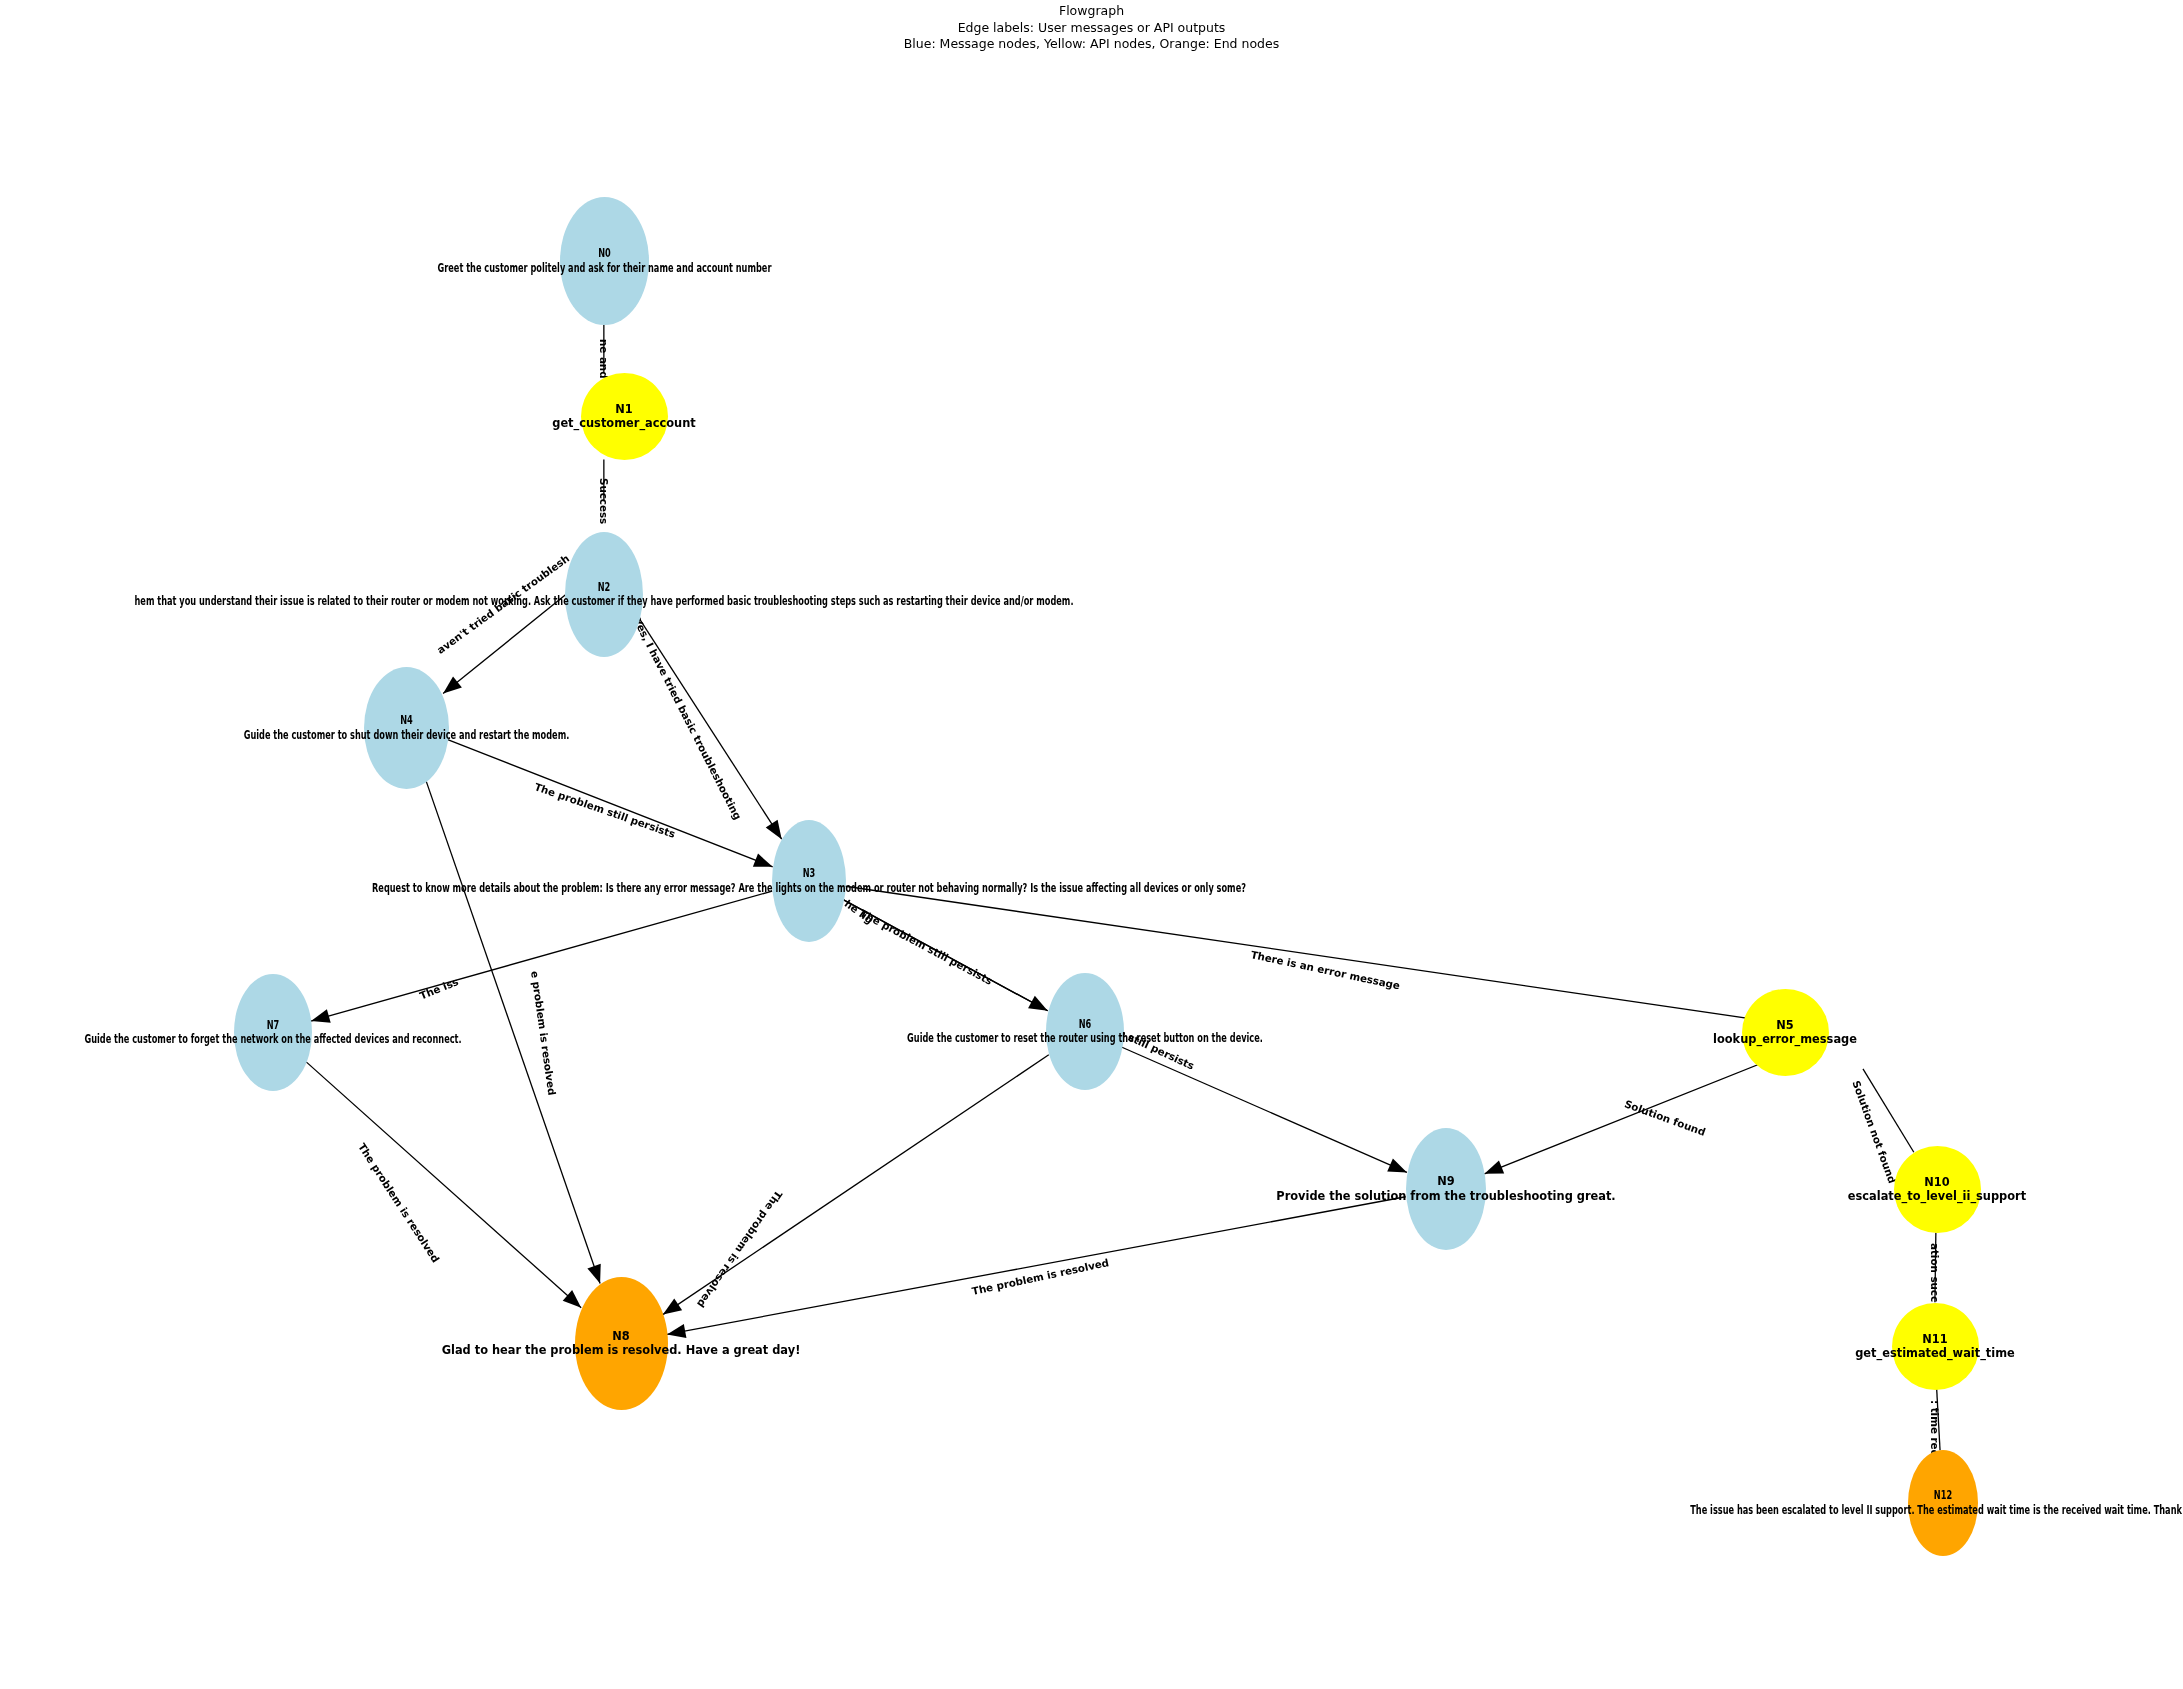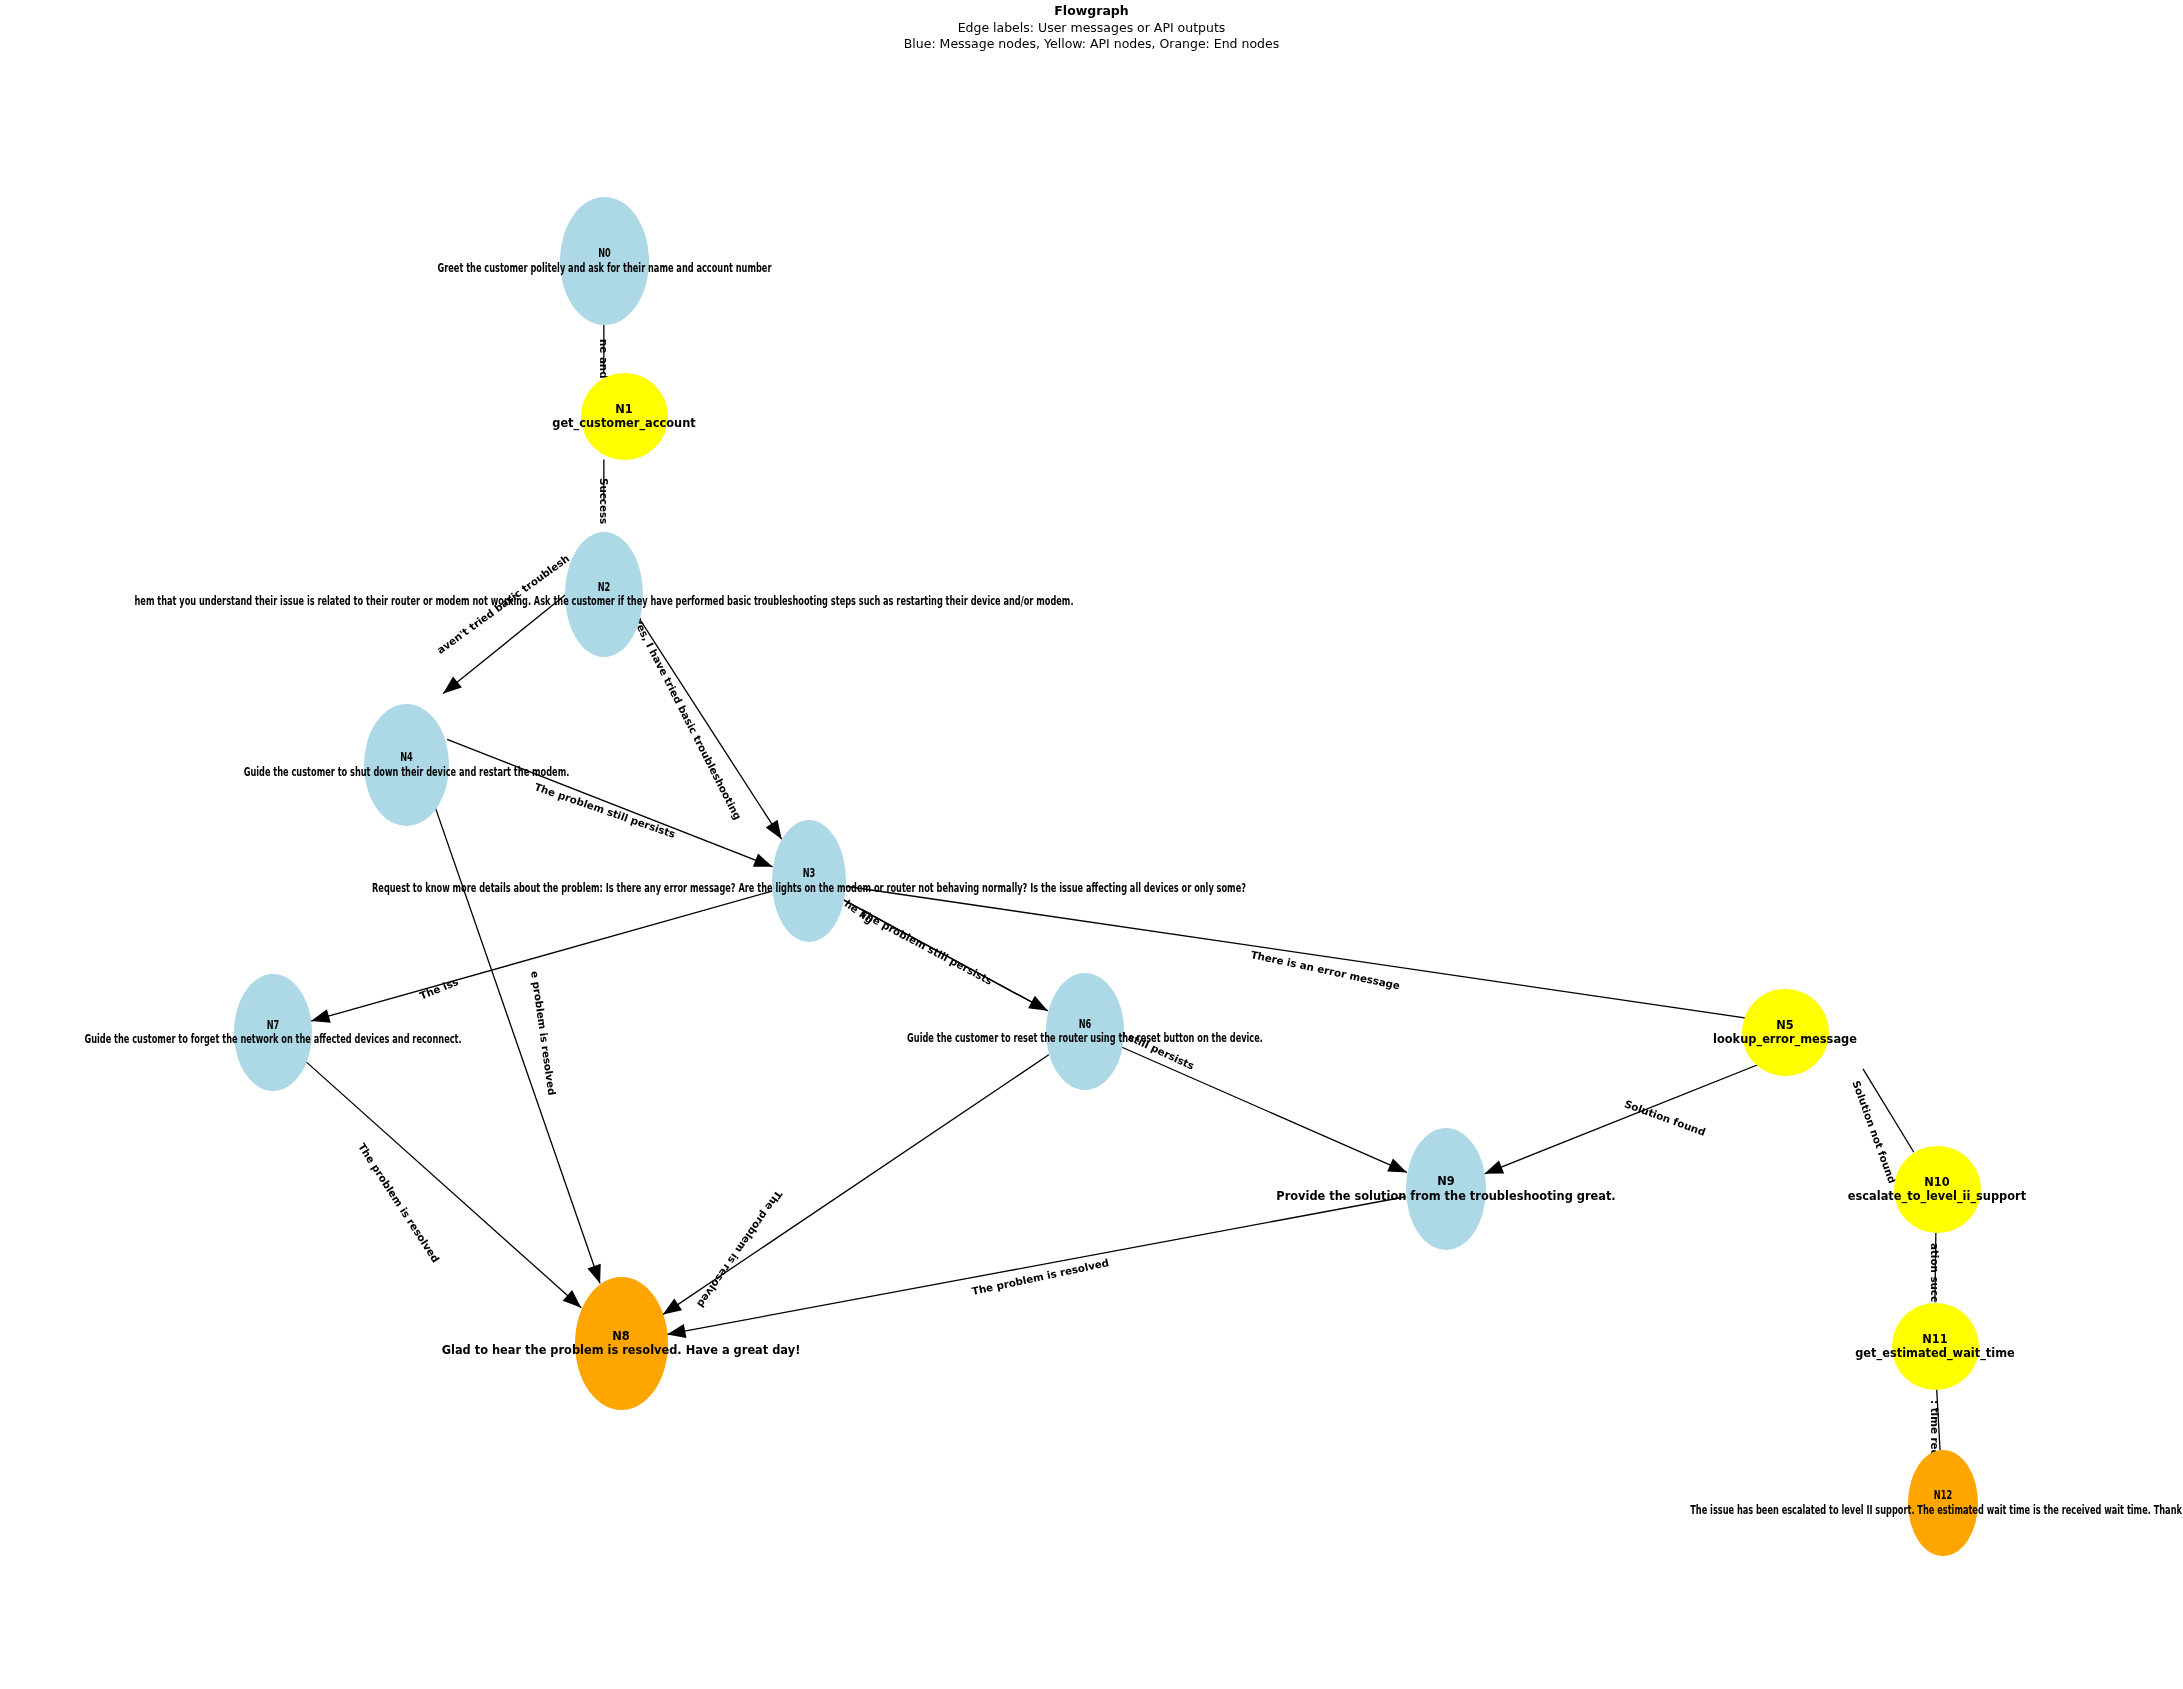--- a/index.html
+++ b/index.html
@@ -23,21 +23,21 @@
     top: 3.3px;
     left: 0;
     width: 2183px;
     text-align: center;
     line-height: 1.30;
     color: #000000;
     font-family: "DejaVu Sans", sans-serif;
     font-size: 12.5px;
     font-weight: 400;
   }
-  #title-block .t-main { display: block; font-weight: bold; }
+  #title-block .t-main { display: block; }
   #title-block .t-sub  { display: block; }
 
   
   #edge-layer {
     position: absolute;
     top: 0; left: 0;
     width: 2183px;
     height: 1689px;
   }
   .edge-line {
@@ -192,21 +192,21 @@
           <span class="node-label">hem that you understand their issue is related to their router or modem not working. Ask the customer if they have performed basic troubleshooting steps such as restarting their device and/or modem.</span>
         </div>
       </div>
       <div class="node" style="left: 809px; top: 881px; width: 74px; height: 122px;">
         <div class="node-ellipse node-blue" style="width: 74px; height: 122px; background: rgb(173, 216, 230);"></div>
         <div class="node-text cond">
           <span class="node-id">N3</span>
           <span class="node-label">Request to know more details about the problem: Is there any error message? Are the lights on the modem or router not behaving normally? Is the issue affecting all devices or only some?</span>
         </div>
       </div>
-      <div class="node" style="left: 406px; top: 765px; width: 85px; height: 122px;">
+      <div class="node" style="left: 406px; top: 728px; width: 85px; height: 122px;">
         <div class="node-ellipse node-blue" style="width: 85px; height: 122px; background: rgb(173, 216, 230);"></div>
         <div class="node-text cond">
           <span class="node-id">N4</span>
           <span class="node-label">Guide the customer to shut down their device and restart the modem.</span>
         </div>
       </div>
       <div class="node" style="left: 1785px; top: 1032px; width: 87px; height: 87px;">
         <div class="node-ellipse node-yellow" style="width: 87px; height: 87px; background: rgb(255, 255, 0);"></div>
         <div class="node-text">
           <span class="node-id">N5</span>

